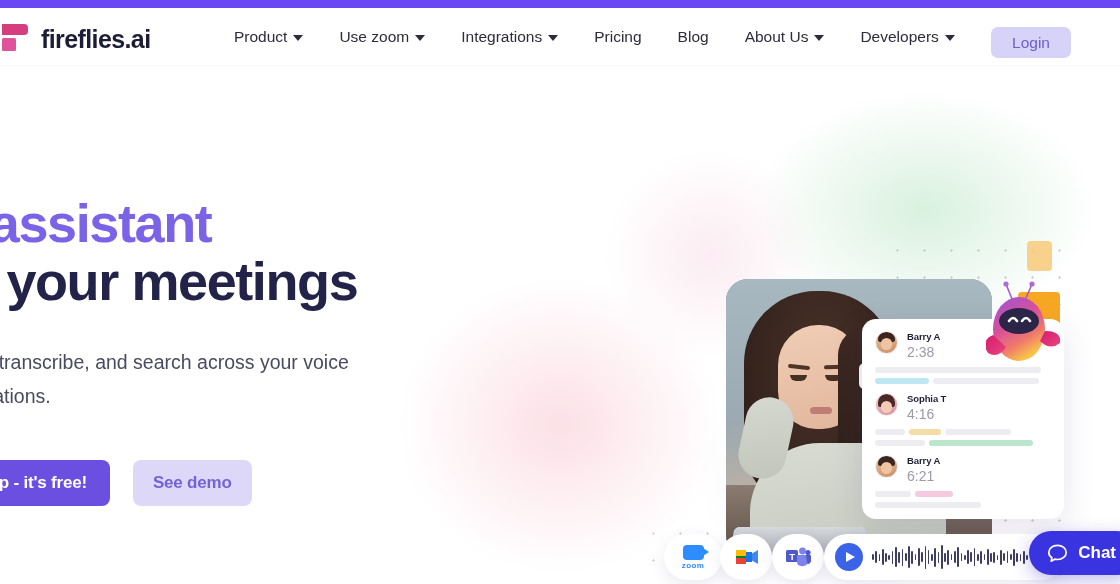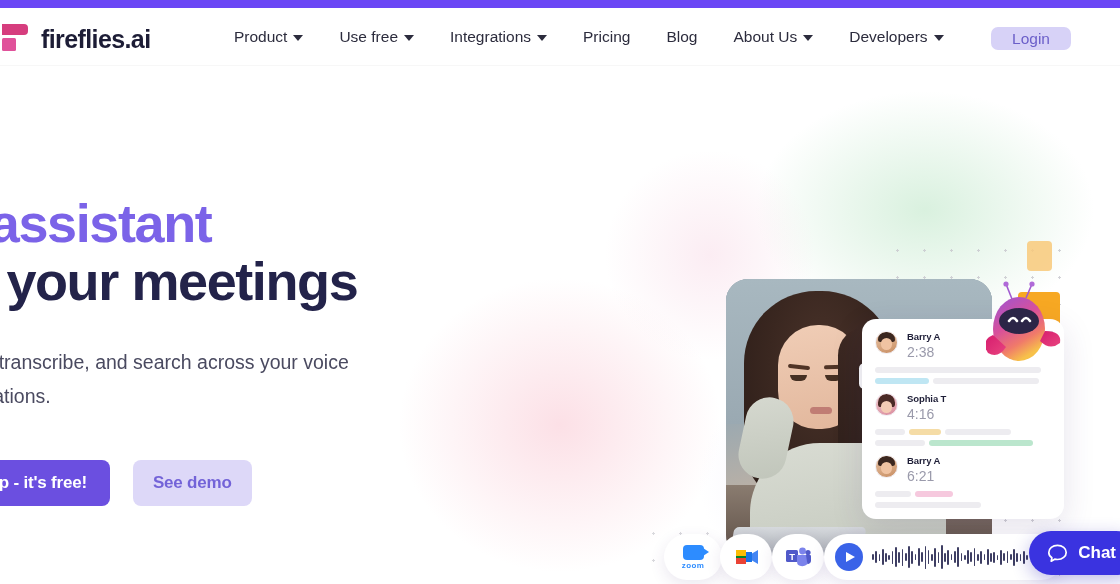--- a/index.html
+++ b/index.html
@@ -46,21 +46,21 @@
   }
   .caret{
     width:0;height:0;
     border-left:5px solid transparent;
     border-right:5px solid transparent;
     border-top:6px solid #2c2c3d;
     display:inline-block; margin-top:3px;
   }
   .login-btn{
     position:absolute; right:49px; top:19px;
-    width:80px; height:23px;
+    width:80px; height:31px;
     background:#d7d2f7; border-radius:7px;
     display:flex; align-items:center; justify-content:center;
     font-size:15.5px; color:#6b5fc9; font-weight:500;
     cursor:pointer; border:none;
   }
 
   
   .hero{
     position:absolute; top:65px; left:0; width:1120px; height:519px;
     overflow:hidden;
@@ -324,21 +324,21 @@
     </svg>
     <span class="logo-text">fireflies.ai</span>
   </div>
 
   <nav class="nav">
     <div class="nav-item">
       <span>Product</span>
       <i class="caret"></i>
     </div>
     <div class="nav-item">
-      <span>Use free</span>
+      <span>Use zoom</span>
       <i class="caret"></i>
     </div>
     <div class="nav-item">
       <span>Integrations</span>
       <i class="caret"></i>
     </div>
     <div class="nav-item">
       <span>Pricing</span>
     </div>
     <div class="nav-item">

